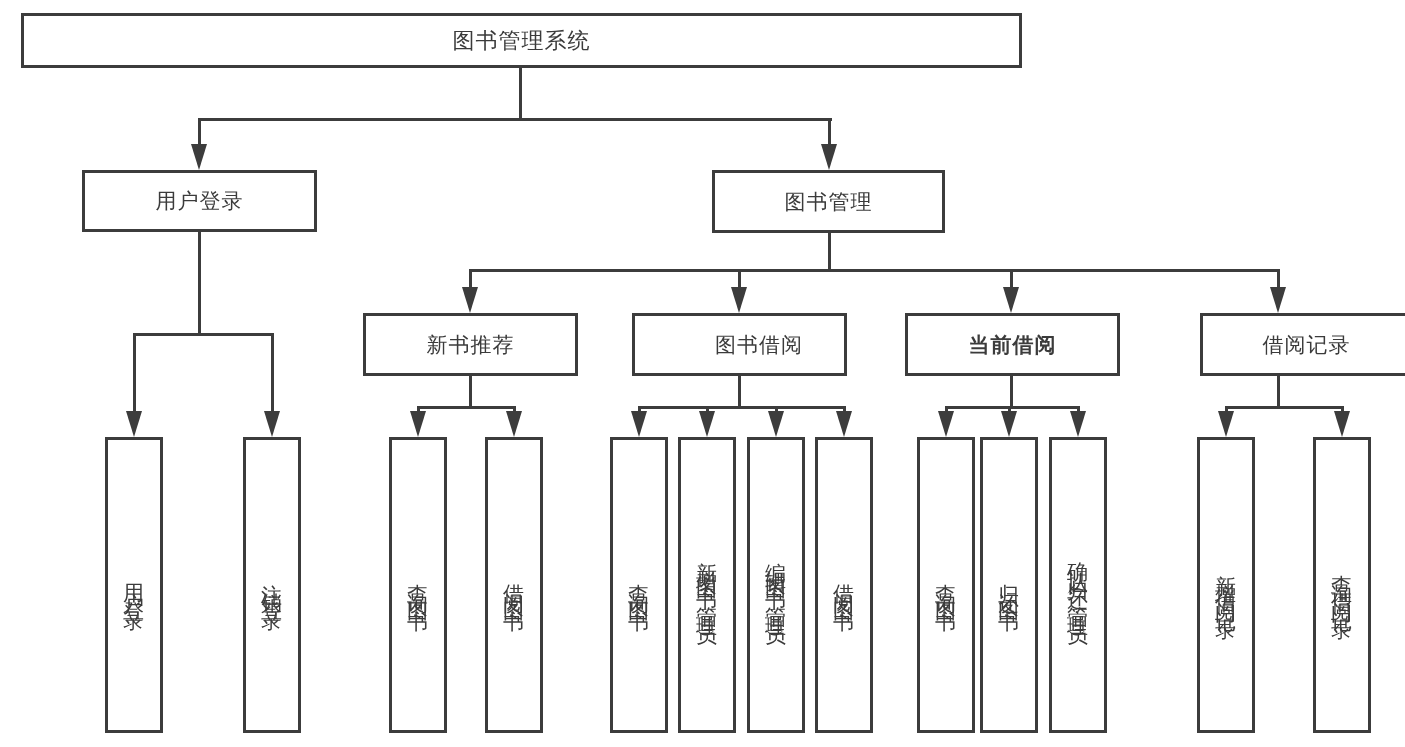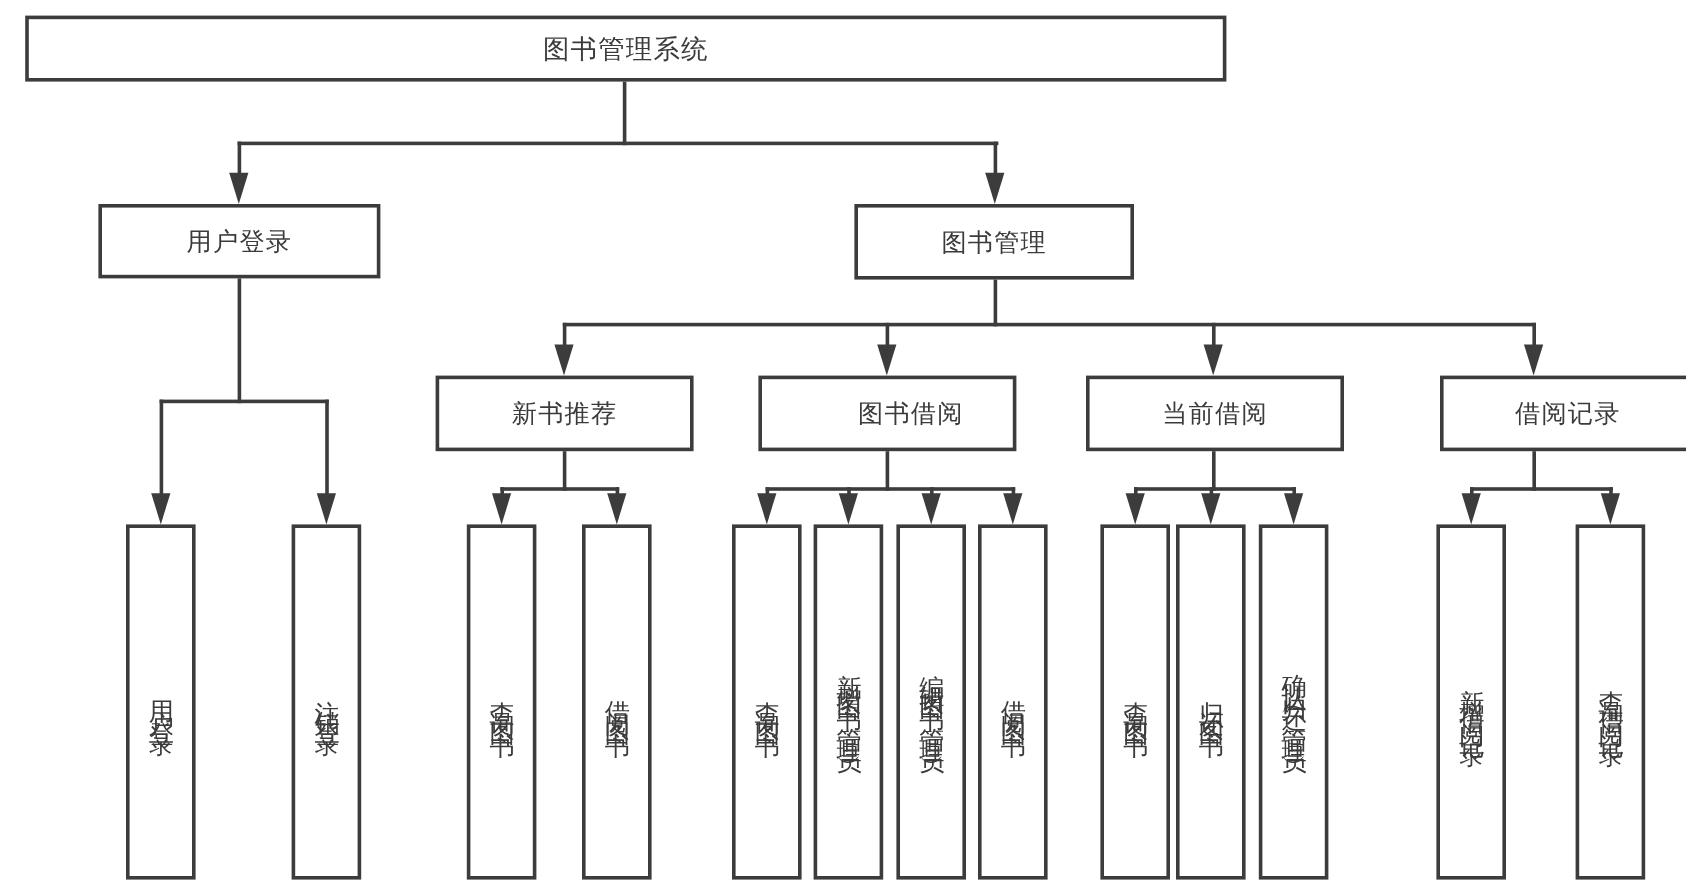--- a/index.html
+++ b/index.html
@@ -67,21 +67,21 @@
   </div>
 
   <div class="node" style="left:712px;top:170px;width:233px;height:63px;">
     <span class="hlabel">图书管理</span>
   </div>
 
   <div class="node" style="left:632px;top:313px;width:215px;height:63px;padding-left:39px;">
     <span class="hlabel">图书借阅</span>
   </div>
 
-  <div class="node" style="left:905px;top:313px;width:215px;height:63px;">
+  <div class="node" style="left:905px;top:313px;width:215px;height:63px;font-weight:bold;">
     <span class="hlabel">当前借阅</span>
   </div>
 
   <div class="node" style="left:1200px;top:313px;width:213px;height:63px;">
     <span class="hlabel">借阅记录</span>
   </div>
 
   <div class="node leaf" style="left:105px;top:437px;width:58px;height:296px;">
     <span>用户登录</span>
   </div>

